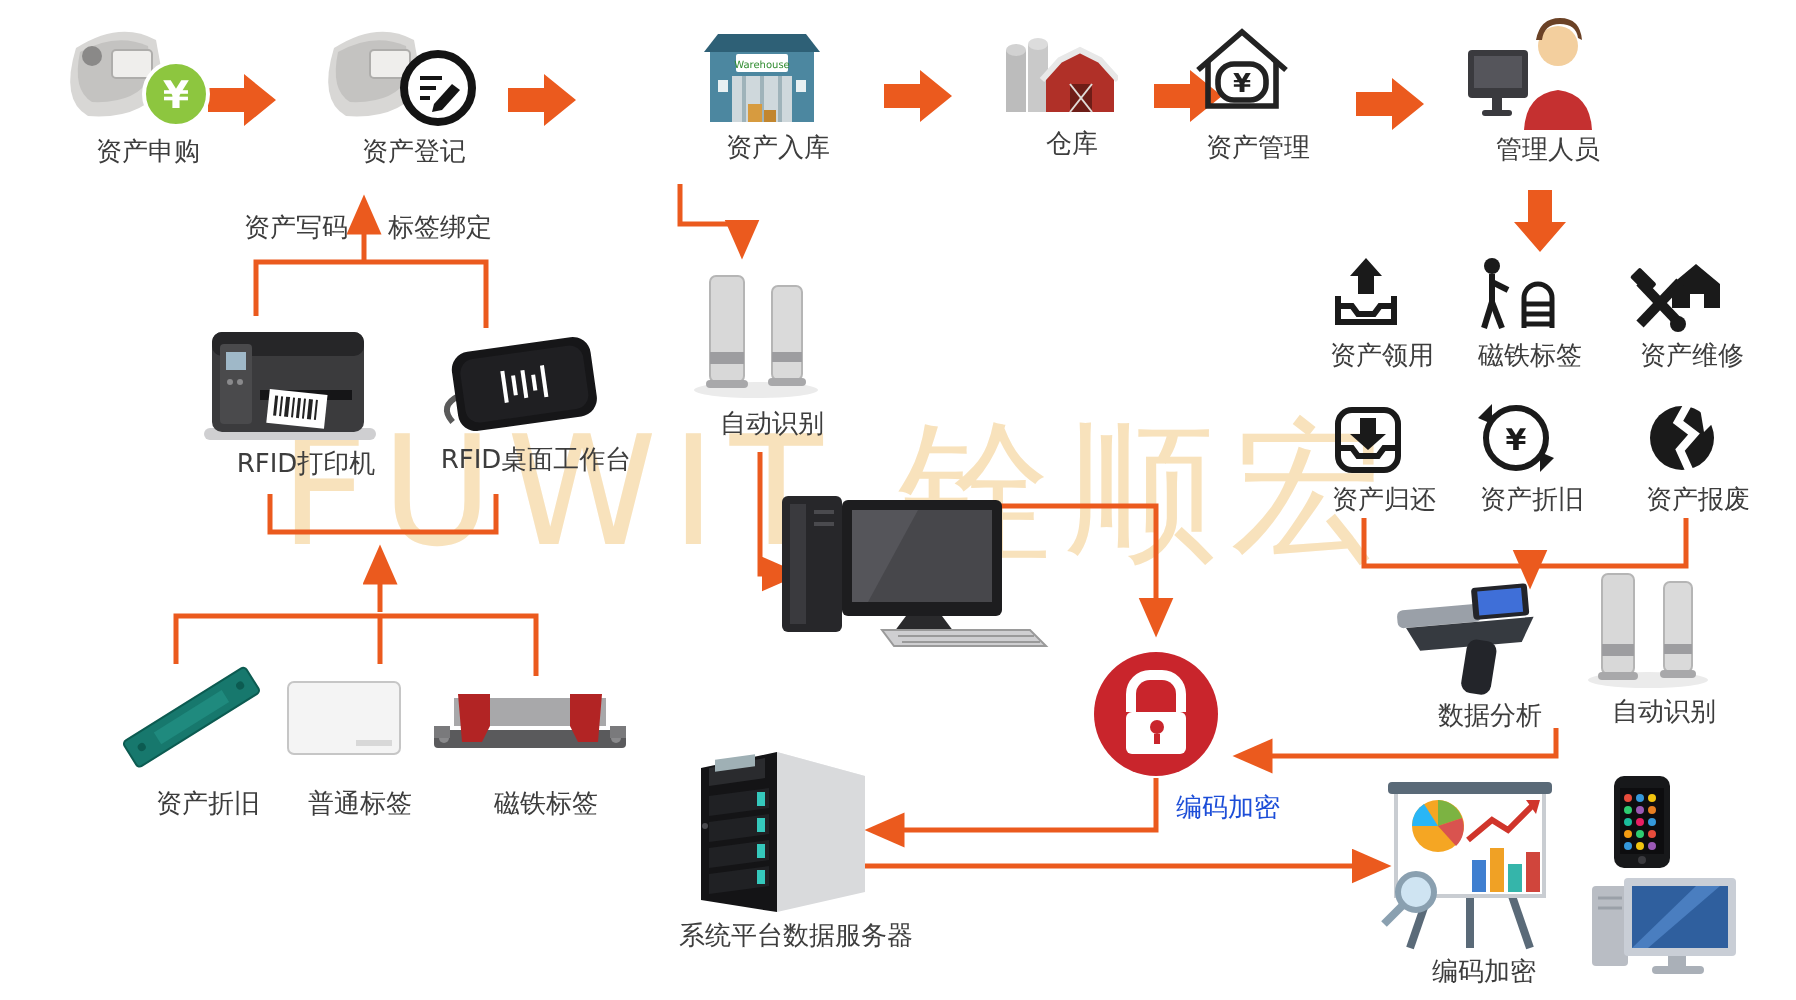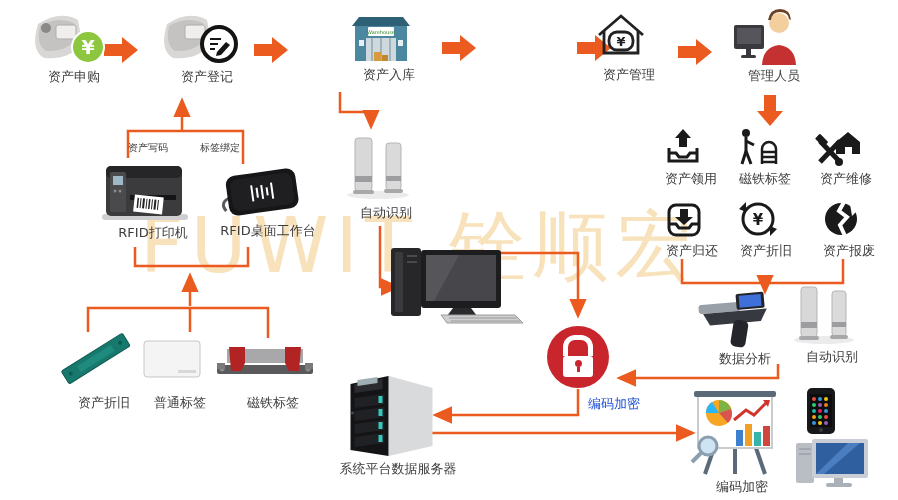--- a/index.html
+++ b/index.html
@@ -4,22 +4,22 @@
 <style>
   html,body{margin:0;padding:0;background:#fff;}
   .canvas{position:relative;width:898px;height:500px;background:#ffffff;overflow:hidden;
           font-family:"DejaVu Sans","Liberation Sans",sans-serif;}
   .watermark{position:absolute;left:140px;top:196px;font-size:76px;font-weight:normal;
              color:#F8E2BC;letter-spacing:7px;z-index:1;white-space:nowrap;}
   .connectors{position:absolute;left:0;top:0;z-index:2;}
   .node{position:absolute;transform:translateX(-50%);display:flex;flex-direction:column;
         align-items:center;z-index:3;}
   .lbl{font-size:13px;color:#3d3d3d;white-space:nowrap;margin-top:4px;text-align:left;line-height:1.1;margin-left:16px;}
-  .edge-lbl{position:absolute;font-size:10px;color:#3d3d3d;transform:translate(-50%,-50%);
-            z-index:3;white-space:nowrap;margin-top:34px;}
+  .edge-lbl{position:absolute;font-size:13px;color:#3d3d3d;transform:translate(-50%,-50%);
+            z-index:3;white-space:nowrap;}
   .abs{position:absolute;z-index:3;}
   .icon-box{display:flex;align-items:center;justify-content:center;}
   
   .lock-circle{width:62px;height:62px;border-radius:50%;background:#C9252C;
                display:flex;flex-direction:column;align-items:center;}
   .lock-shackle{width:20px;height:16px;border:5px solid #fff;border-bottom:none;
                 border-radius:12px 12px 0 0;margin-top:9px;}
   .lock-body{width:30px;height:21px;background:#fff;border-radius:3px;
              display:flex;flex-direction:column;align-items:center;}
   .lock-hole{width:7px;height:7px;border-radius:50%;background:#C9252C;margin-top:4px;}
@@ -109,20 +109,34 @@
           <line x1="38" y1="24" x2="38" y2="47"></line>
         </g>
       <rect x="7" y="26" width="5" height="6" fill="#e8f0f2"></rect>
         <rect x="46" y="26" width="5" height="6" fill="#e8f0f2"></rect>
       <rect x="22" y="38" width="7" height="9" fill="#d79b3f"></rect>
         <rect x="30" y="41" width="6" height="6" fill="#c2862f"></rect>
     </svg>
     <div class="lbl">资产入库</div>
   </div>
 
+  <div class="node" style="left:528px;top:14px">
+    <svg width="62" height="48">
+      <rect x="6" y="11" width="10" height="31" fill="#bcbcbc"></rect>
+        <ellipse cx="11" cy="11" rx="5" ry="3" fill="#d2d2d2"></ellipse>
+      <rect x="17" y="8" width="10" height="34" fill="#c9c9c9"></rect>
+        <ellipse cx="22" cy="8" rx="5" ry="3" fill="#dcdcdc"></ellipse>
+      <polygon points="26,42 26,24 33,15 43,10 53,15 60,24 60,42" fill="#b03028"></polygon>
+      <polyline points="24,26 33,16 43,11 53,16 62,26" stroke="#e8e8e8" stroke-width="3" fill="none"></polyline>
+      <rect x="38" y="28" width="11" height="14" fill="#6e1d17"></rect>
+      <line x1="38" y1="28" x2="49" y2="42" stroke="#e0dcd8" stroke-width="1"></line>
+      <line x1="49" y1="28" x2="38" y2="42" stroke="#e0dcd8" stroke-width="1"></line>
+    </svg>
+    <div class="lbl">仓库</div>
+  </div>
 
   <div class="node" style="left:621px;top:8px">
     <svg width="58" height="56">
       <g stroke="#222222" stroke-width="2.8" fill="none">
         <polyline points="7,27 29,8 51,27"></polyline>
         <path d="M12,23 V45 H46 V23"></path>
         <rect x="17" y="24" width="24" height="18" rx="8"></rect>
       </g>
       <text x="29" y="38" text-anchor="middle" font-size="13" font-weight="bold" fill="#222222">¥</text>
     </svg>

